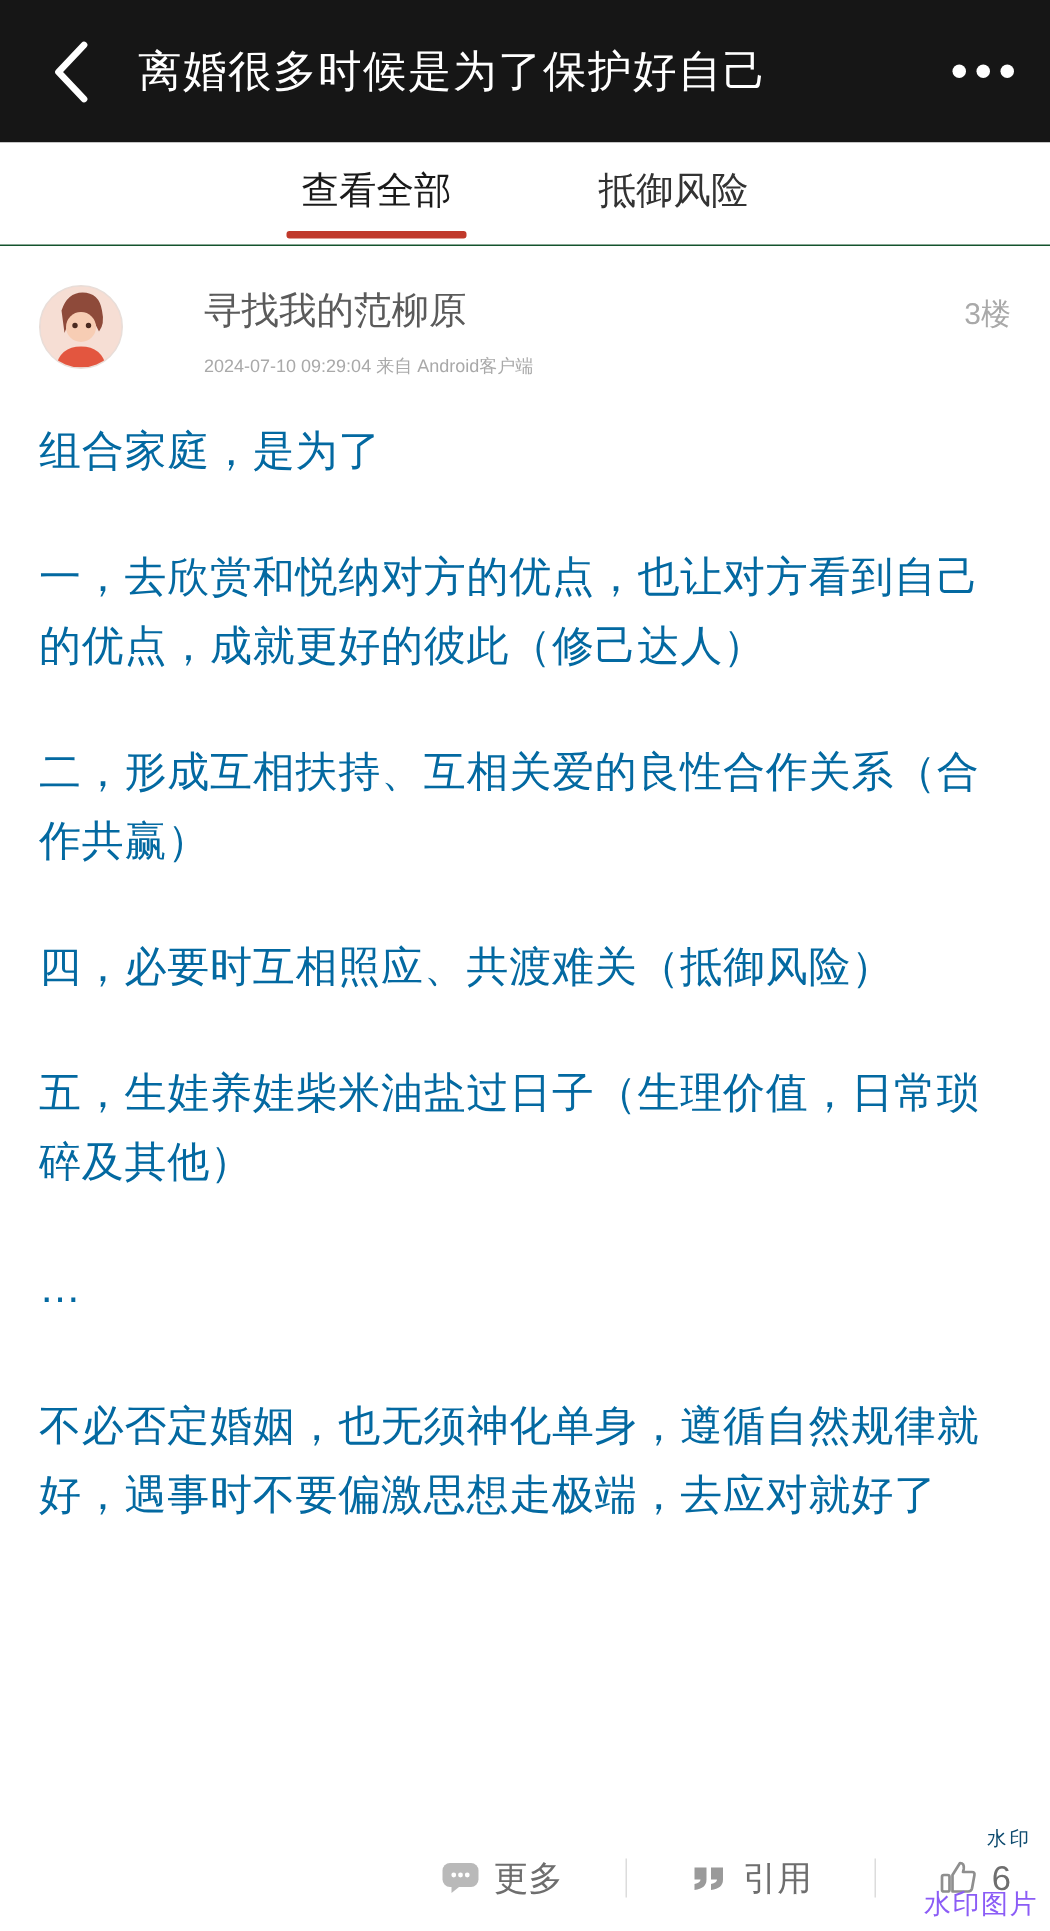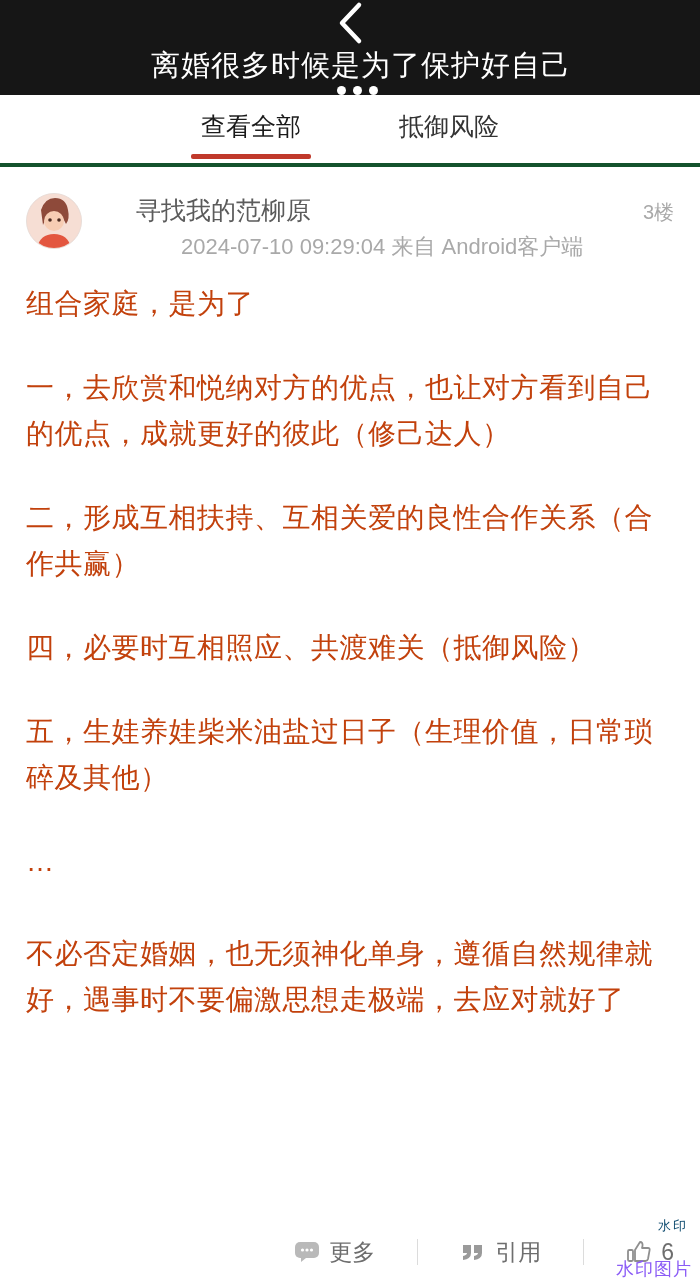--- a/index.html
+++ b/index.html
@@ -16,21 +16,20 @@
   }
 
   
   .topbar {
     height: 95px;
     background: #161616;
     display: flex;
     align-items: center;
     padding: 0 24px;
     box-sizing: border-box;
-    flex-direction: column;
   }
   .back-icon {
     width: 46px;
     height: 46px;
     flex: 0 0 auto;
     display: flex;
     align-items: center;
     justify-content: center;
     cursor: pointer;
   }
@@ -62,21 +61,21 @@
   }
 
   
   .tabs {
     height: 68px;
     background: #ffffff;
     display: flex;
     align-items: center;
     justify-content: center;
     gap: 90px;
-    border-bottom: 4px solid #14532d;
+    border-bottom: 1px solid #14532d;
     position: relative;
   }
   .tab {
     font-size: 25px;
     color: #333333;
     position: relative;
     padding: 10px 4px 16px 4px;
     cursor: pointer;
     white-space: nowrap;
   }
@@ -121,42 +120,41 @@
     margin-left: 16px;
     flex: 1 1 auto;
     min-width: 0;
   }
   .author {
     font-size: 25px;
     color: #5b5b5b;
     line-height: 34px;
   }
   .timestamp {
-    font-size: 22px;
+    font-size: 12px;
     color: #a9a9a9;
     line-height: 32px;
     margin-top: 4px;
-    margin-left: 45px;
   }
   .floor {
     font-size: 20px;
     color: #a9a9a9;
     flex: 0 0 auto;
     padding-top: 6px;
   }
 
   
   .body-text {
     padding: 18px 26px 0 26px;
     box-sizing: border-box;
   }
   .para {
     font-size: 28px;
     line-height: 46px;
-    color: #c2410c;
+    color: #0369a1;
     margin: 0 0 38px 0;
     letter-spacing: 0.5px;
     word-break: break-all;
   }
   .para.ellipsis-para {
     margin-bottom: 46px;
     letter-spacing: 4px;
   }
 
   

